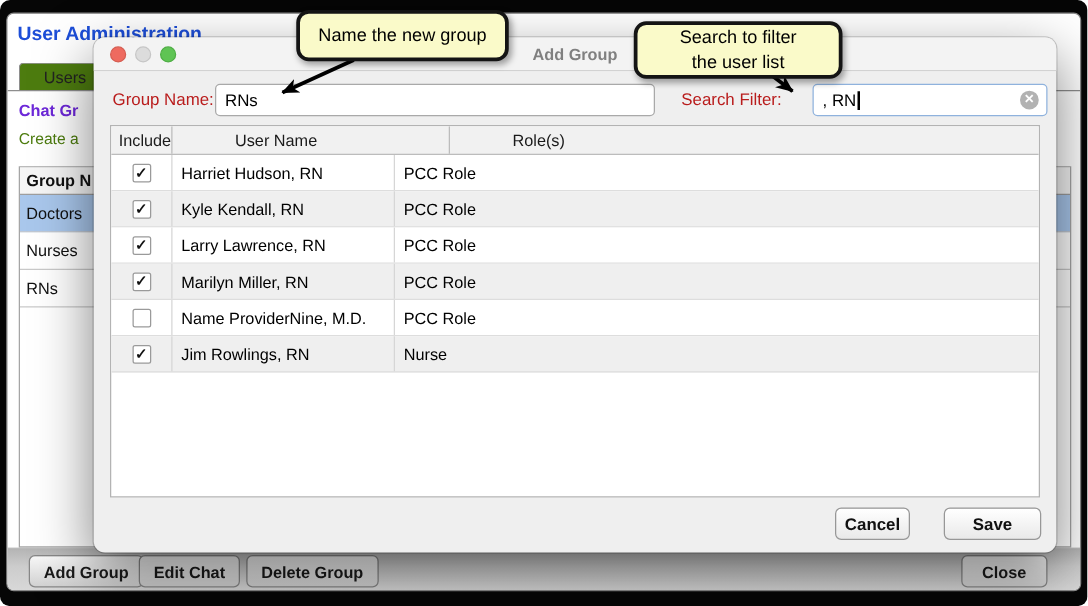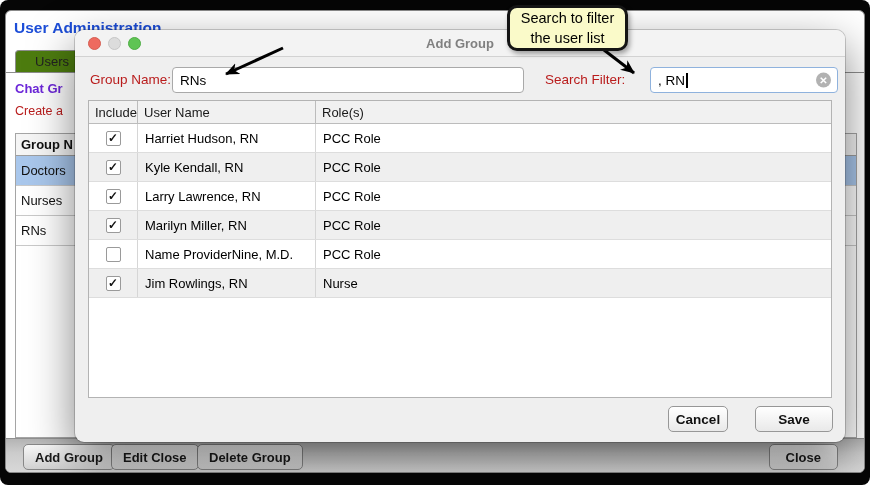--- a/index.html
+++ b/index.html
@@ -7,21 +7,21 @@
 
   
   .window{position:absolute;left:5px;top:10px;width:860px;height:463px;background:#ffffff;
           border:1px solid #8a8a8a;border-radius:6px;box-sizing:border-box;z-index:1;overflow:hidden;}
   .win-title{position:absolute;left:8px;top:8px;font-size:15.5px;font-weight:bold;color:#1d4ed8;}
   .tab{position:absolute;left:9px;top:39px;width:74px;height:22px;background:#4d7c0f;
        border:1px solid #8e8e8e;border-bottom:none;border-radius:4px 4px 0 0;
        font-size:13px;color:#222;display:flex;align-items:center;justify-content:center;box-sizing:border-box;}
   .tabline{position:absolute;left:0;top:61px;width:100%;height:0;border-bottom:1px solid #8e8e8e;}
   .section-heading{position:absolute;left:9px;top:70px;font-size:13px;font-weight:bold;color:#6d28d9;white-space:nowrap;}
-  .section-subtext{position:absolute;left:9px;top:93px;font-size:12.5px;color:#b91c1c;white-space:nowrap;text-align:center;}
+  .section-subtext{position:absolute;left:9px;top:93px;font-size:12.5px;color:#4d7c0f;white-space:nowrap;text-align:center;}
   .gtable{position:absolute;left:9px;top:122px;width:842px;height:305px;background:#fff;
           border:1px solid #a5a5a5;box-sizing:border-box;}
   .gtable-header{height:22px;background:#f5f5f5;border-bottom:1px solid #9e9e9e;
                  font-size:13px;font-weight:bold;color:#111;display:flex;align-items:center;padding-left:5px;box-sizing:border-box;}
   .gtable-row{height:30px;border-bottom:1px solid #c9c9c9;font-size:13px;color:#111;
               display:flex;align-items:center;padding-left:5px;box-sizing:border-box;background:#fff;}
   .gtable-row.selected{background:#a9c7ec;}
   .bottombar{position:absolute;left:0;top:427px;width:100%;height:36px;border-top:1px solid #909090;
              background:linear-gradient(180deg,#b4b4b4 0%,#cccccc 40%,#d9d9d9 100%);
              border-radius:0 0 5px 5px;box-sizing:border-box;}
@@ -49,21 +49,21 @@
   .textbox{position:absolute;top:37px;height:26px;background:#fff;border:1px solid #a9a9a9;border-radius:4px;
            box-sizing:border-box;font-size:13.5px;color:#000;display:flex;align-items:center;padding:0 7px;}
   .tb-group{left:97px;width:352px;}
   .tb-search{left:575px;width:188px;border:1.5px solid #8fb2dd;}
   .caret{display:inline-block;width:1.5px;height:15px;background:#000;margin-left:1px;}
   .clear-icon{position:absolute;right:6px;top:50%;transform:translateY(-50%);width:15px;height:15px;border-radius:50%;
               background:#b2b2b2;color:#fff;font-size:10px;font-weight:bold;line-height:15px;text-align:center;}
 
   .utable{position:absolute;left:13px;top:70px;width:744px;height:298px;background:#fff;
           border:1px solid #b3b3b3;box-sizing:border-box;overflow:hidden;}
-  .uhead{display:flex;height:23px;background:#f1f1f1;border-bottom:1px solid #bcbcbc;box-sizing:border-box;}
+  .uhead{display:flex;height:23px;background:#f1f1f1;border-bottom:1px solid #bcbcbc;box-sizing:border-box;gap:44px;}
   .uhead .hc{font-size:13px;color:#1a1a1a;display:flex;align-items:center;padding-left:6px;box-sizing:border-box;}
   .hc1{width:49px;border-right:1px solid #bcbcbc;}
   .hc2{width:178px;border-right:1px solid #bcbcbc;text-align:right;}
   .hc3{flex:1;}
   .urow{display:flex;height:29px;border-bottom:1px solid #dddddd;box-sizing:border-box;background:#fff;}
   .urow.alt{background:#efefef;}
   .cell{font-size:13px;color:#000;display:flex;align-items:center;padding-left:7px;box-sizing:border-box;}
   .c1{width:49px;border-right:1px solid #d6d6d6;justify-content:center;padding-left:0;}
   .c2{width:178px;border-right:1px solid #d6d6d6;}
   .c3{flex:1;}
@@ -78,21 +78,21 @@
         font-family:"Liberation Sans",sans-serif;}
   .dbtn-cancel{left:593px;width:60px;}
   .dbtn-save{left:680px;width:78px;}
 
   
   .callout{position:absolute;background:#fafac9;border:3px solid #141414;border-radius:10px;
            box-shadow:2px 3px 5px rgba(0,0,0,0.35);z-index:50;box-sizing:border-box;
            display:flex;flex-direction:column;align-items:center;justify-content:center;
            font-size:14.5px;color:#000;line-height:20px;text-align:center;}
   .callout-1{left:237px;top:8px;width:170px;height:41px;}
-  .callout-2{left:507px;top:5px;width:121px;height:46px;}
+  .callout-2{left:507px;top:17px;width:167px;height:46px;}
   .arrows{position:absolute;left:0;top:0;width:870px;height:485px;z-index:49;pointer-events:none;}
 </style>
 </head>
 <body>
 
 <div class="frame">
 
   <div class="window">
     <div class="win-title">User Administration</div>
     <div class="tab">Users</div>
@@ -102,21 +102,21 @@
 
     <div class="gtable">
       <div class="gtable-header">Group N</div>
       <div class="gtable-row selected">Doctors</div>
       <div class="gtable-row">Nurses</div>
       <div class="gtable-row">RNs</div>
     </div>
 
     <div class="bottombar"></div>
     <button class="wbtn wbtn-add">Add Group</button>
-    <button class="wbtn wbtn-edit">Edit Close</button>
+    <button class="wbtn wbtn-edit">Edit Chat</button>
     <button class="wbtn wbtn-delete">Delete Group</button>
     <button class="wbtn wbtn-close">Close</button>
   </div>
 
   <div class="dialog">
     <div class="titlebar">
       <div class="lights">
         <div class="light light-red"></div>
         <div class="light light-gray"></div>
         <div class="light light-green"></div>
@@ -206,18 +206,21 @@
   <svg class="arrows" viewBox="0 0 870 485">
     <defs>
       <marker id="ah" markerUnits="userSpaceOnUse" markerWidth="16" markerHeight="14" refX="13" refY="6" orient="auto">
         <path d="M0,0 L14,6 L0,12 L4,6 z" fill="#000"></path>
       </marker>
     </defs>
     <line x1="283" y1="48" x2="226" y2="74" stroke="#000" stroke-width="3" marker-end="url(#ah)"></line>
     <line x1="604" y1="50" x2="634" y2="73" stroke="#000" stroke-width="3" marker-end="url(#ah)"></line>
   </svg>
 
+  <div class="callout callout-1">
+    <div>Name the new group</div>
+  </div>
   <div class="callout callout-2">
     <div>Search to filter</div>
     <div>the user list</div>
   </div>
 
 </div>
 
 </body></html>

